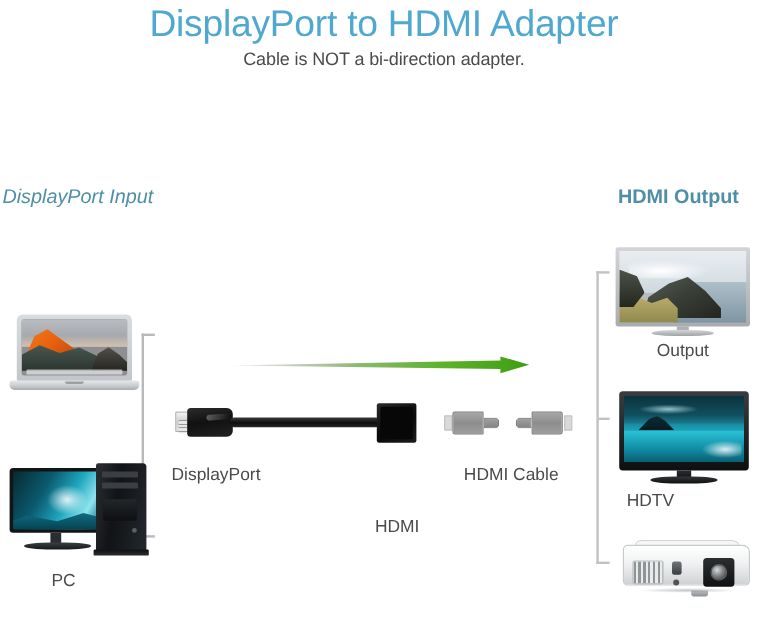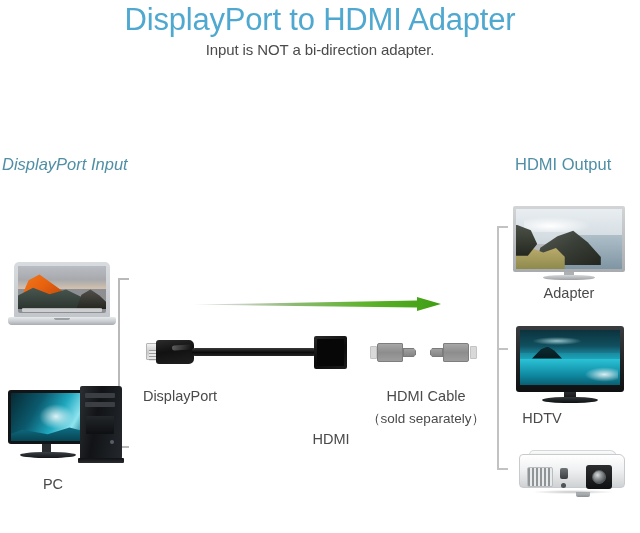--- a/index.html
+++ b/index.html
@@ -23,21 +23,21 @@
     text-align: center;
     font-size: 15px; color: #4b4b4b; letter-spacing: -0.1px;
   }
 
   
   .section-label {
     position: absolute;
     font-size: 16.5px; color: #4f8fa6; white-space: nowrap;
   }
   .section-label.left  { left: 2px;  top: 155px; font-style: italic; }
-  .section-label.right { left: 515px; top: 155px; }
+  .section-label.right { left: 515px; top: 155px; font-weight: bold; }
 
   
   .caption {
     position: absolute; text-align: center; white-space: nowrap;
     font-size: 14.5px; color: #4a4a4a;
   }
   .caption.small { font-size: 13.5px; }
 
   
   .bracket-left {
@@ -351,21 +351,21 @@
     position: absolute; left: 14px; top: 40px; width: 80px; height: 4px;
     background: radial-gradient(ellipse at center, rgba(120,125,130,.45), rgba(255,255,255,0) 72%);
   }
 </style>
 </head>
 <body>
 
 <div id="page">
 
   <div class="main-title">DisplayPort to HDMI Adapter</div>
-  <div class="sub-title">Input is NOT a bi-direction adapter.</div>
+  <div class="sub-title">Cable is NOT a bi-direction adapter.</div>
 
   <div class="section-label left">DisplayPort Input</div>
   <div class="section-label right">HDMI Output</div>
 
   <div class="bracket-left"></div>
   <div class="bracket-right">
     <div class="mid-tick"></div>
   </div>
 
   <div class="arrow">
@@ -436,37 +436,36 @@
     <div class="tail"></div>
     <div class="shell"></div>
     <div class="tip"></div>
   </div>
   <div class="hdmi-conn hdmi-right">
     <div class="tip"></div>
     <div class="shell"></div>
     <div class="tail"></div>
   </div>
   <div class="caption" style="left:366px; top:388px; width:120px;">HDMI Cable</div>
-  <div class="caption small" style="left:358px; top:410px; width:136px;">（sold separately）</div>
 
   <div class="monitor">
     <div class="frame">
       <div class="screen">
         <div class="m-sky"></div>
         <div class="m-cloud"></div>
         <div class="m-sea"></div>
         <div class="m-cliff"></div>
         <div class="m-grass"></div>
         <div class="m-rock-l"></div>
       </div>
     </div>
     <div class="stand-neck"></div>
     <div class="stand-foot"></div>
   </div>
-  <div class="caption" style="left:513px; top:285px; width:112px;">Adapter</div>
+  <div class="caption" style="left:513px; top:285px; width:112px;">Output</div>
 
   <div class="hdtv">
     <div class="frame">
       <div class="screen">
         <div class="t-sky"></div>
         <div class="t-cloud"></div>
         <div class="t-island"></div>
         <div class="t-sea"></div>
         <div class="t-foam"></div>
       </div>

